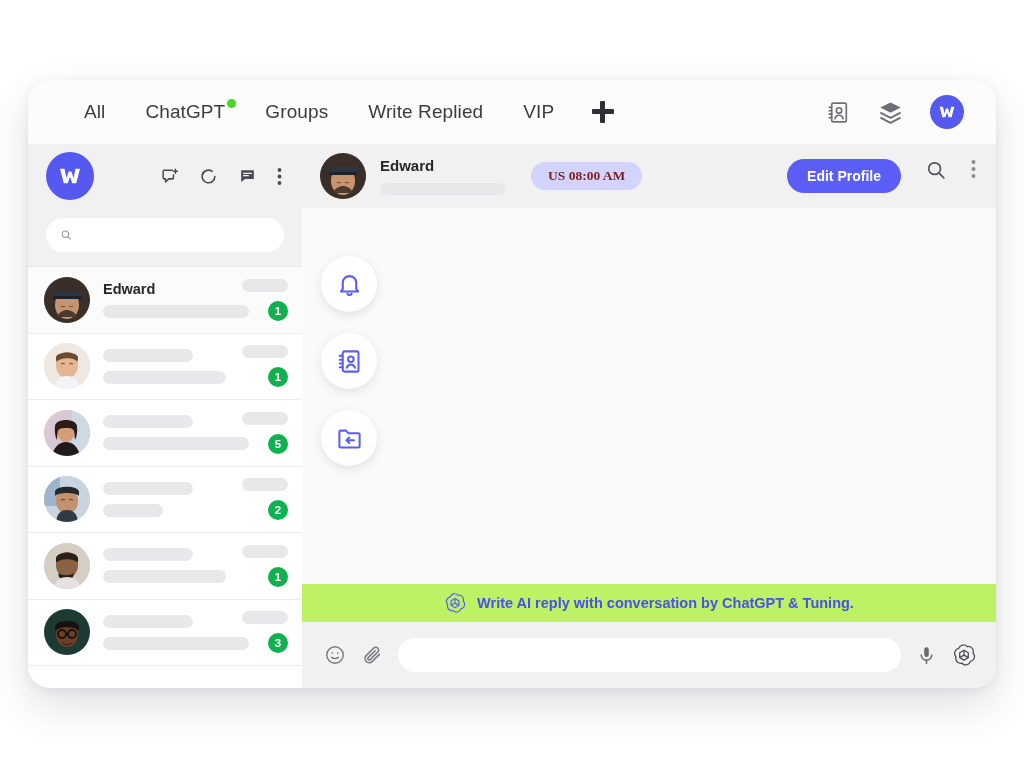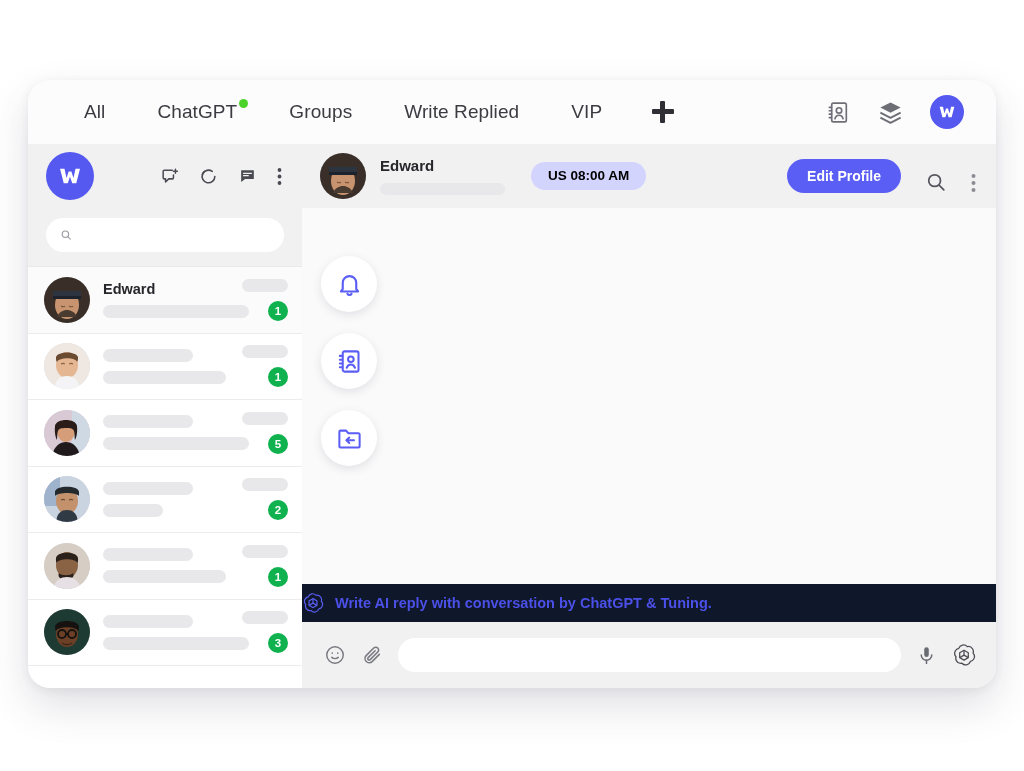--- a/index.html
+++ b/index.html
@@ -12,21 +12,21 @@
     position:absolute;left:28px;top:80px;width:968px;height:608px;
     background:#f6f6f7;border-radius:22px;
     box-shadow:0 18px 40px rgba(60,60,90,.16), 0 2px 10px rgba(60,60,90,.08);
     overflow:hidden;display:flex;flex-direction:column;
   }
   
   .topbar{
     height:64px;flex:0 0 64px;background:#fcfcfd;display:flex;align-items:center;
     padding:0 22px 0 36px;box-sizing:border-box;
   }
-  .tabs{display:flex;align-items:center;gap:12px;}
+  .tabs{display:flex;align-items:center;gap:0px;}
   .tab{
     position:relative;font-size:19px;color:#3b3b42;padding:0 20px;cursor:pointer;
     white-space:nowrap;letter-spacing:.1px;
   }
   .tab .dot{
     position:absolute;top:-2px;right:9px;width:9px;height:9px;border-radius:50%;
     background:#4cd32a;
   }
   .plus-tab{padding:0 18px;display:flex;align-items:center;cursor:pointer;}
   .plus-glyph{
@@ -106,37 +106,37 @@
     padding:0 20px 0 18px;box-sizing:border-box;
   }
   .chat-av{
     width:46px;height:46px;border-radius:50%;overflow:hidden;flex:0 0 46px;background:#cfcfd2;
   }
   .chat-av svg{display:block;width:100%;height:100%;}
   .chat-who{padding-left:14px;display:flex;flex-direction:column;gap:10px;}
   .chat-name{font-size:15px;font-weight:bold;color:#26262b;line-height:1;}
   .ph.sub{width:125px;height:12px;}
   .tz-badge{
-    margin-left:26px;background:#d3d4fe;color:#000000;font-size:13.5px;font-weight:bold;
-    border-radius:15px;padding:7px 17px;line-height:1;white-space:nowrap;
-  }
-  .chat-head-right{margin-left:auto;display:flex;align-items:flex-end;gap:24px;}
+    margin-left:26px;background:#d3d4fe;color:#7f1d1d;font-size:13.5px;font-weight:bold;
+    border-radius:15px;padding:7px 17px;line-height:1;white-space:nowrap;font-family:Liberation Serif, serif;
+  }
+  .chat-head-right{margin-left:auto;display:flex;align-items:flex-start;gap:24px;}
   .edit-btn{
     background:#5b5ef5;color:#ffffff;font-size:14px;font-weight:bold;border:0;
     border-radius:17px;padding:10px 20px;cursor:pointer;line-height:1;
     font-family:"Liberation Sans", sans-serif;
   }
   .chat-body{flex:1;position:relative;background:#fafafa;min-height:0;}
   .fabs{position:absolute;left:19px;top:48px;display:flex;flex-direction:column;gap:21px;}
   .fab{
     width:56px;height:56px;border-radius:50%;background:#ffffff;cursor:pointer;
     box-shadow:0 3px 10px rgba(60,60,90,.13);display:flex;align-items:center;justify-content:center;
   }
   .ai-banner{
-    flex:0 0 38px;background:#0f172a;display:flex;align-items:center;justify-content:flex-start;
+    flex:0 0 38px;background:#bef264;display:flex;align-items:center;justify-content:center;
     gap:11px;cursor:pointer;
   }
   .ai-banner-text{color:#4b50e8;font-size:14.5px;font-weight:bold;}
   .composer{
     flex:0 0 66px;background:#f1f1f2;display:flex;align-items:center;padding:0 20px 0 22px;
     box-sizing:border-box;gap:15px;
   }
   .msg-input{
     flex:1;height:34px;background:#ffffff;border-radius:17px;border:0;outline:0;
     padding:0 18px;font-size:13px;color:#3b3b42;font-family:"Liberation Sans", sans-serif;

